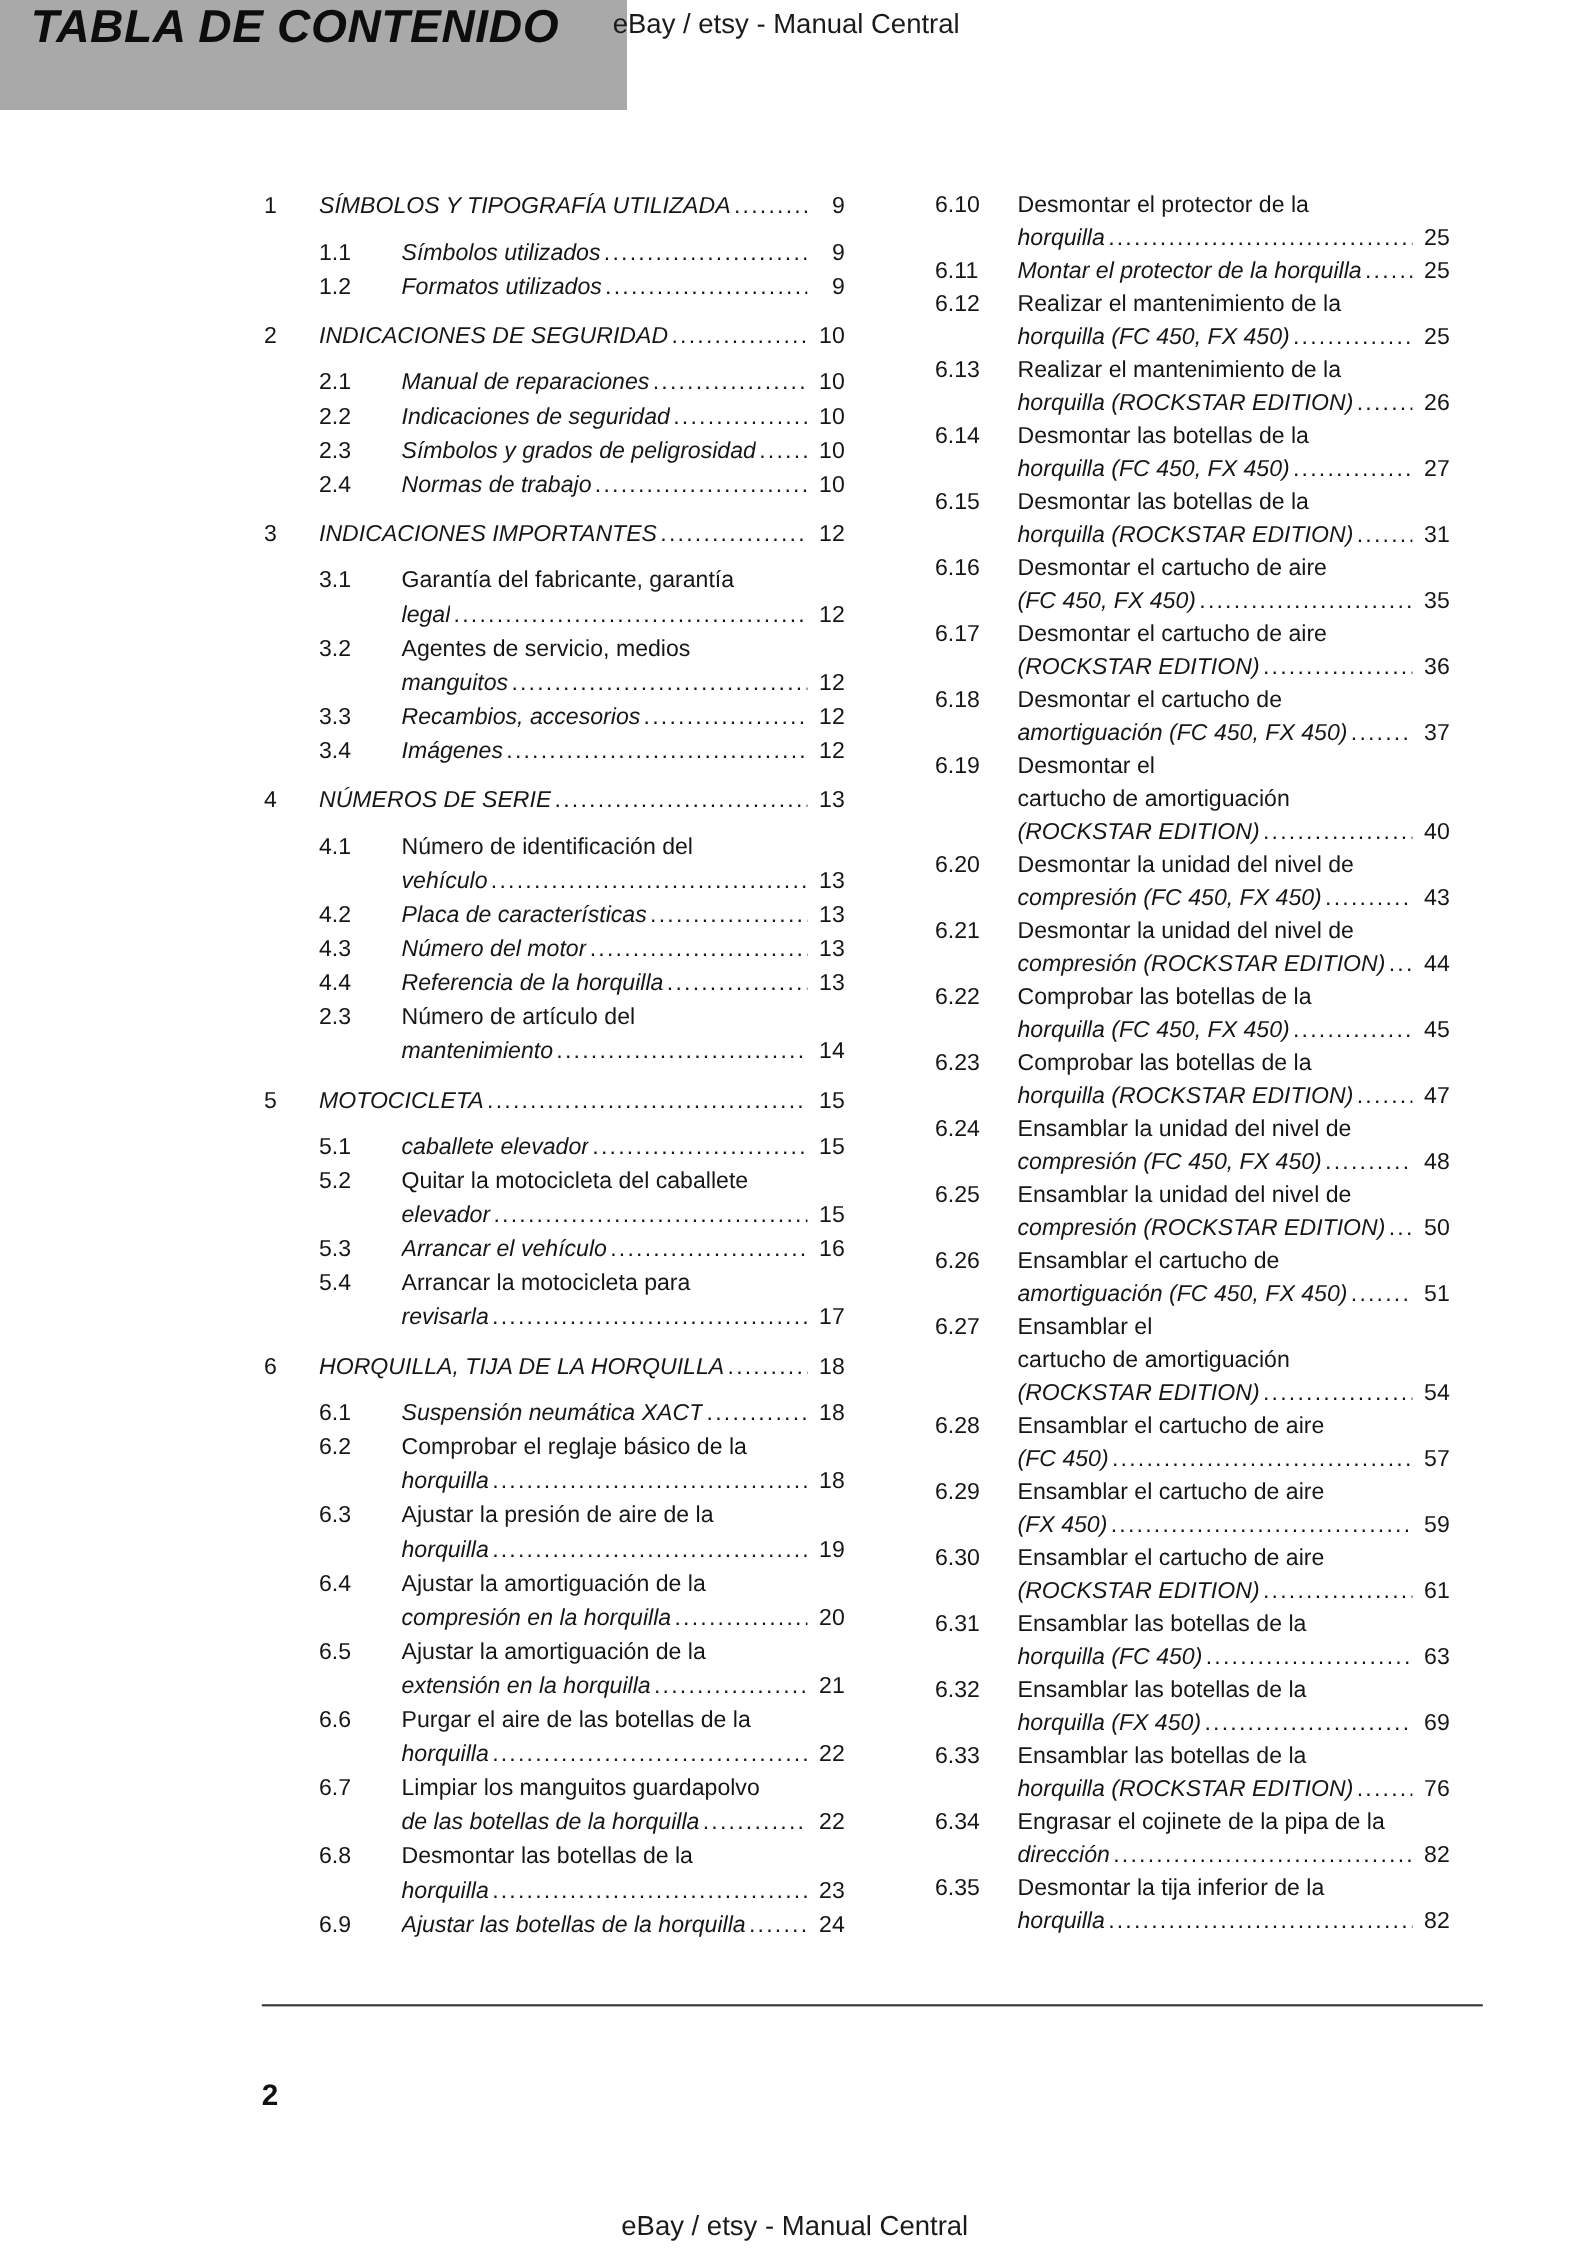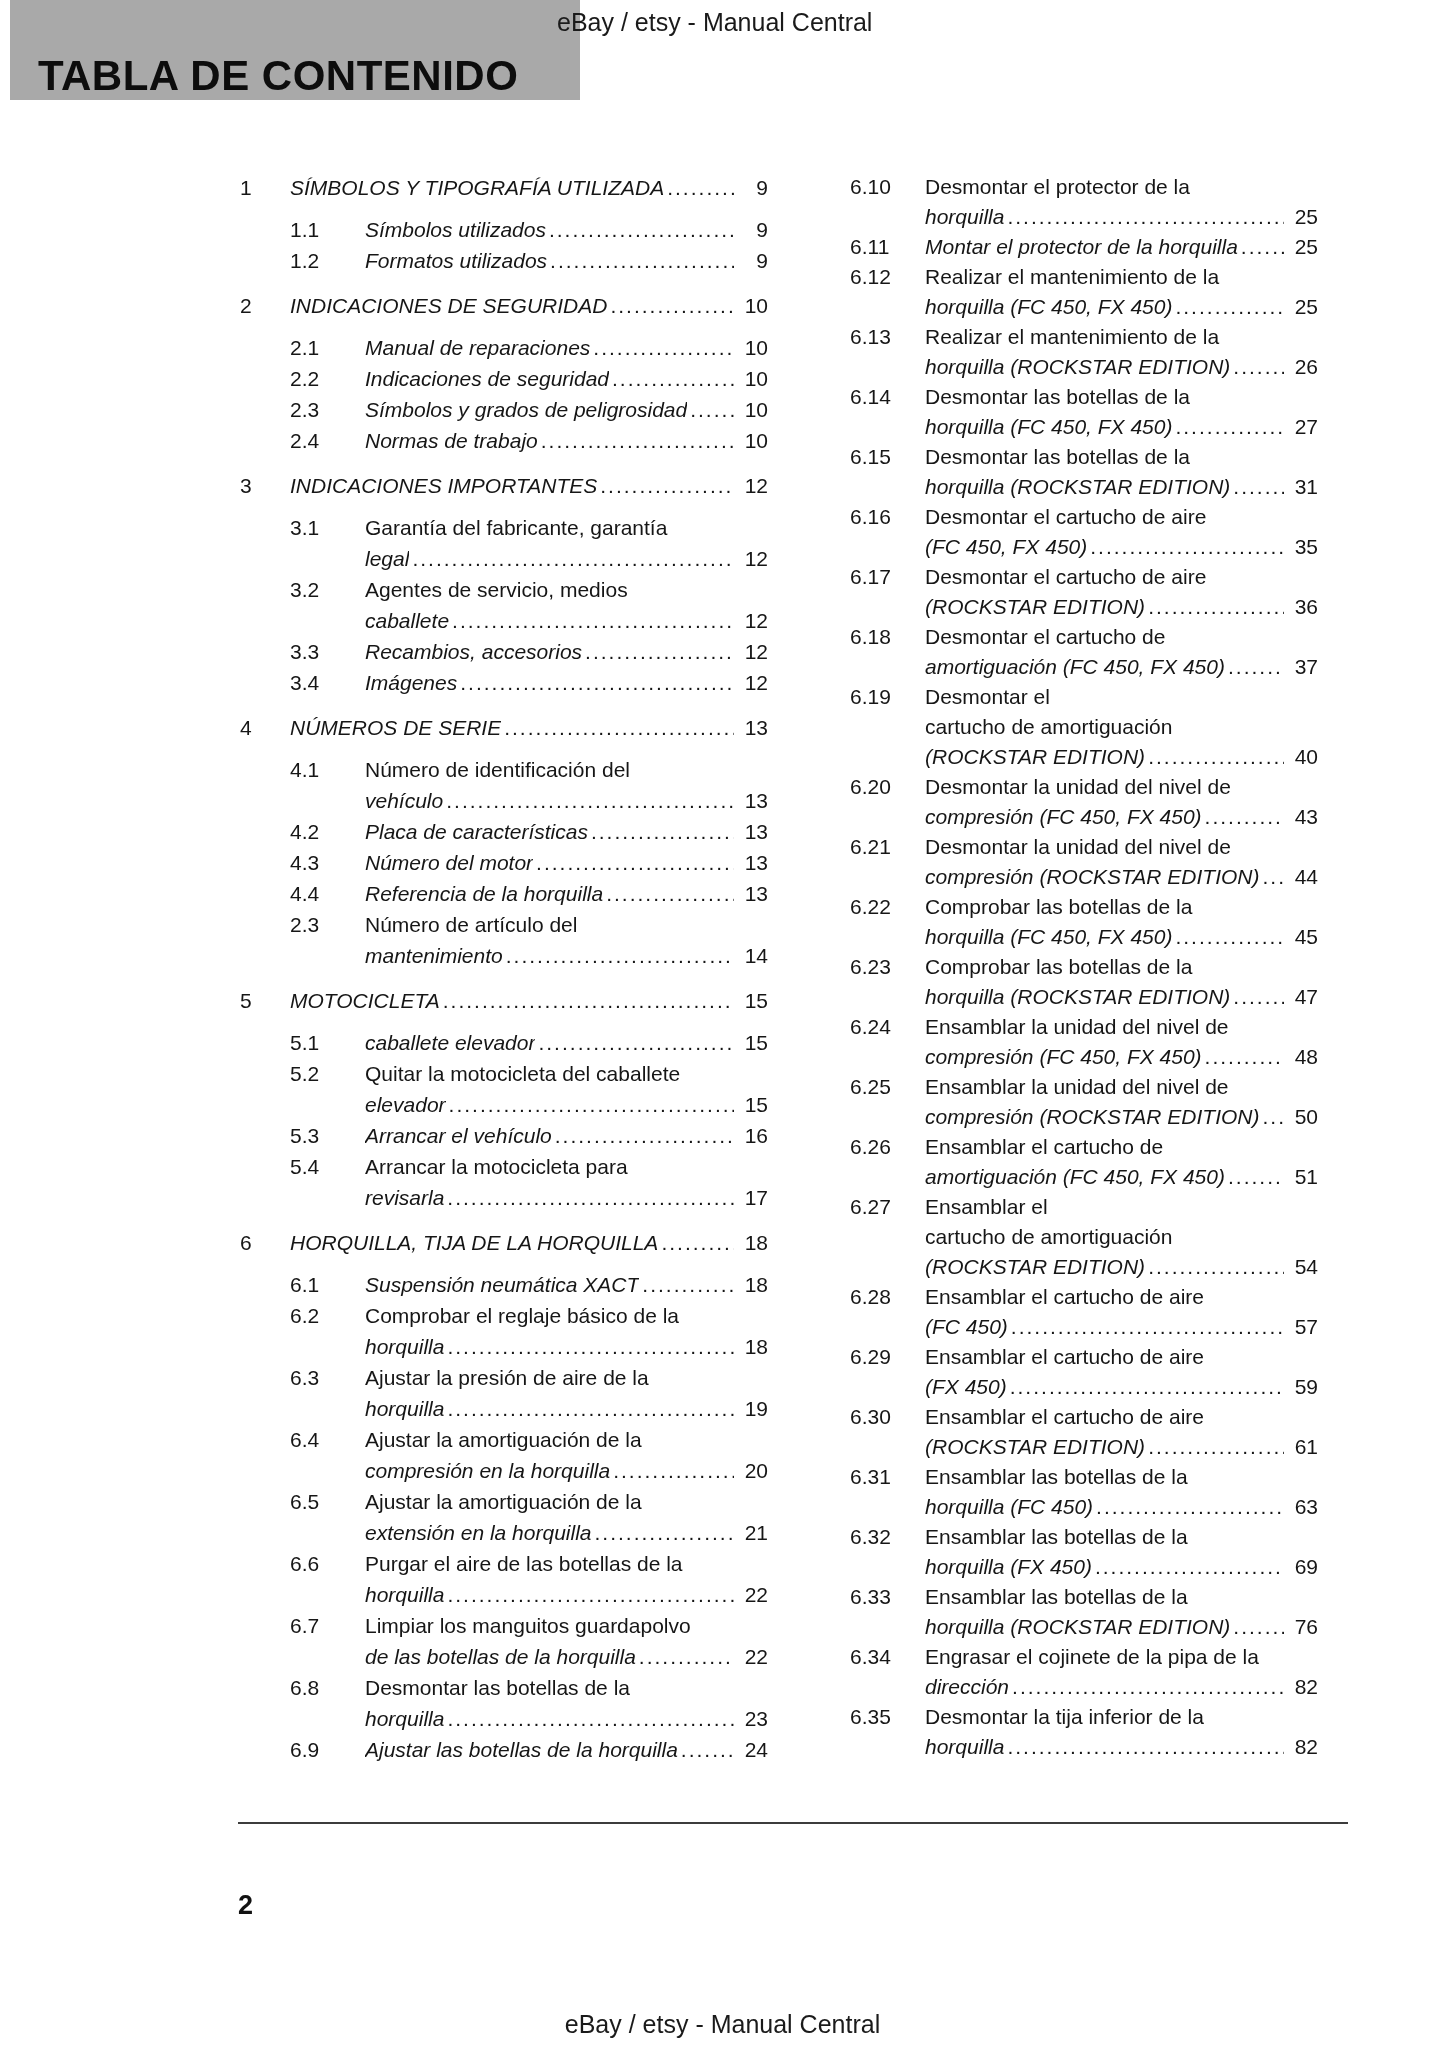--- a/index.html
+++ b/index.html
@@ -5,24 +5,24 @@
   html,body{margin:0;padding:0;background:#ffffff;}
   .page{
     position:relative;
     width:1445px;height:2045px;
     background:#ffffff;
     font-family:"Liberation Sans","DejaVu Sans",sans-serif;
     color:var(--text-color,#161616);
     overflow:hidden;
   }
   .header-box{
-    position:absolute;left:10px;top:0;
+    position:absolute;left:0;top:0;
     width:570px;height:100px;
     background:var(--header-box,#a9a9a9);
-    display:flex;align-items:flex-end;
+    display:flex;align-items:flex-start;font-style:italic;
   }
   .header-title{
     padding-left:28px;
     font-size:42px;font-weight:bold;
     letter-spacing:0.5px;
     color:#0d0d0d;
     white-space:nowrap;
   }
   .header-right{
     position:absolute;left:557px;top:8px;
@@ -175,21 +175,21 @@
             <span class="dots"></span>
             <span class="pagenum">12</span>
           </div>
         </div>
       </div>
       <div class="entry level2">
         <div class="entry-num">3.2</div>
         <div class="entry-body">
           <div class="line">Agentes de servicio, medios</div>
           <div class="line-last">
-            <span class="line-text">caballete</span>
+            <span class="line-text">manguitos</span>
             <span class="dots"></span>
             <span class="pagenum">12</span>
           </div>
         </div>
       </div>
       <div class="entry level2">
         <div class="entry-num">3.3</div>
         <div class="entry-body">
           <div class="line-last">
             <span class="line-text">Recambios, accesorios</span>

